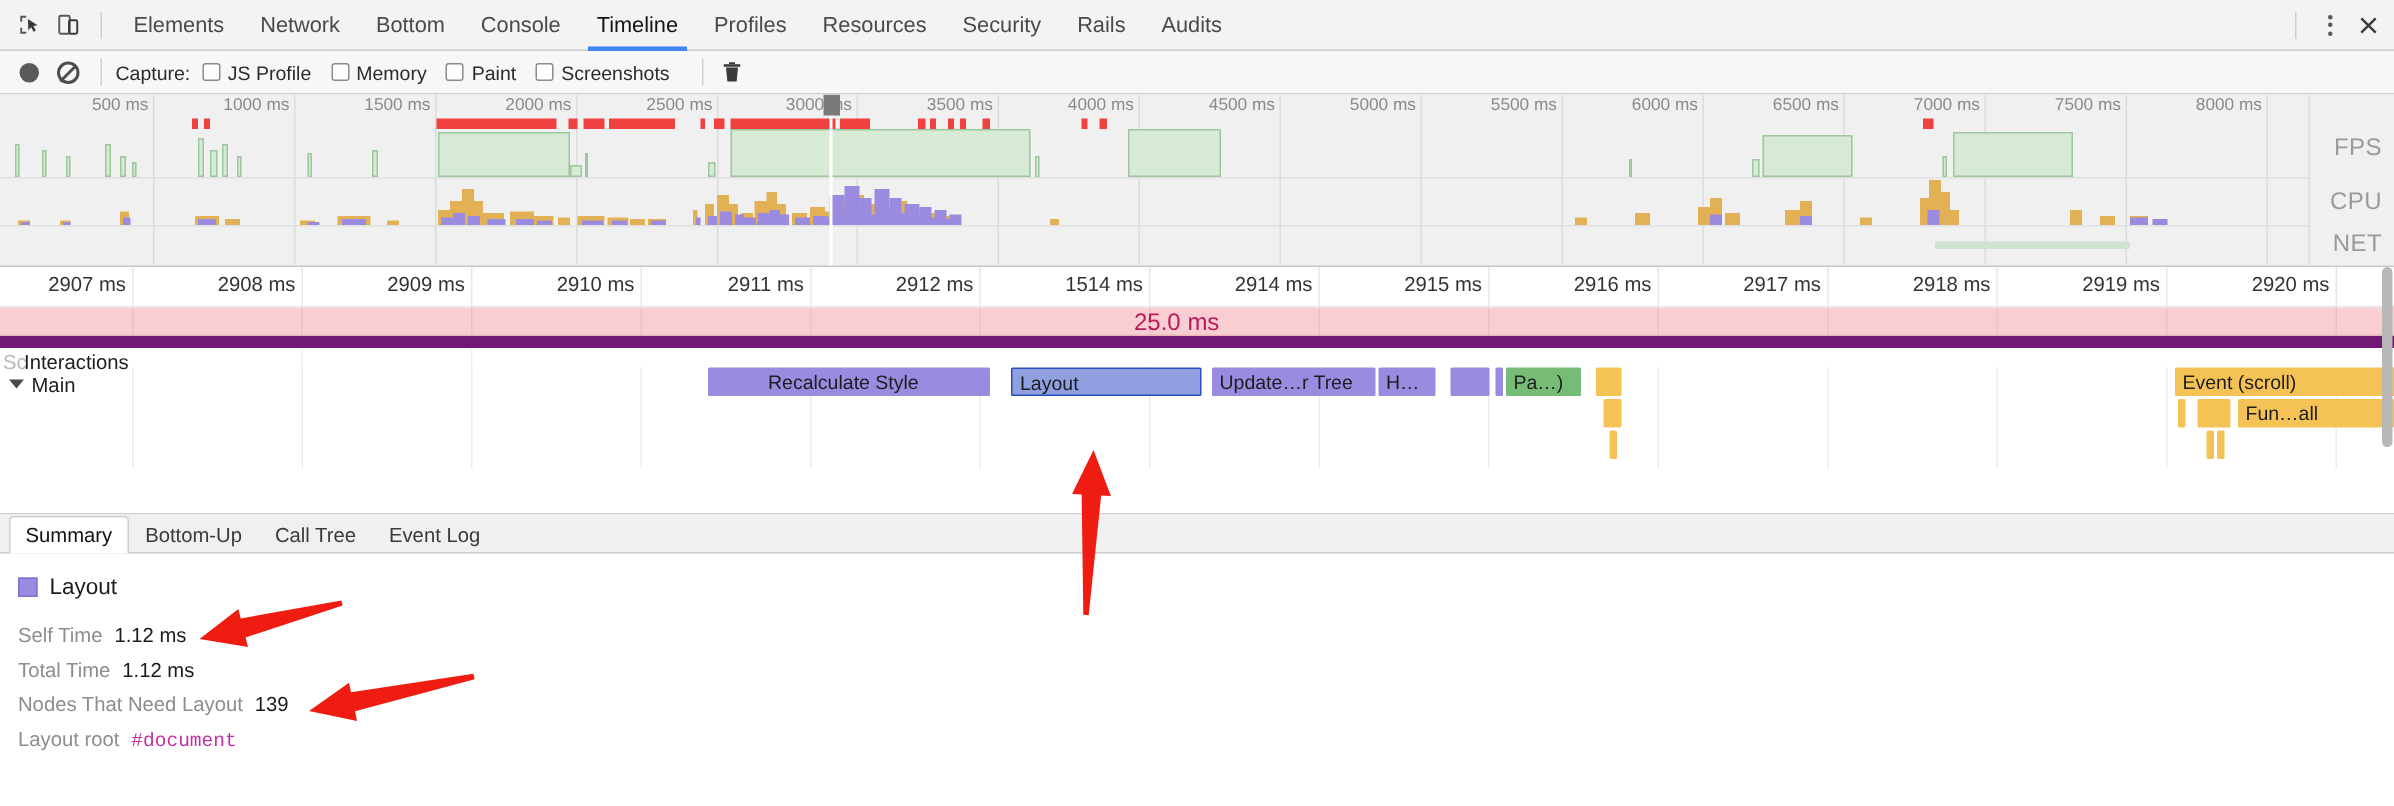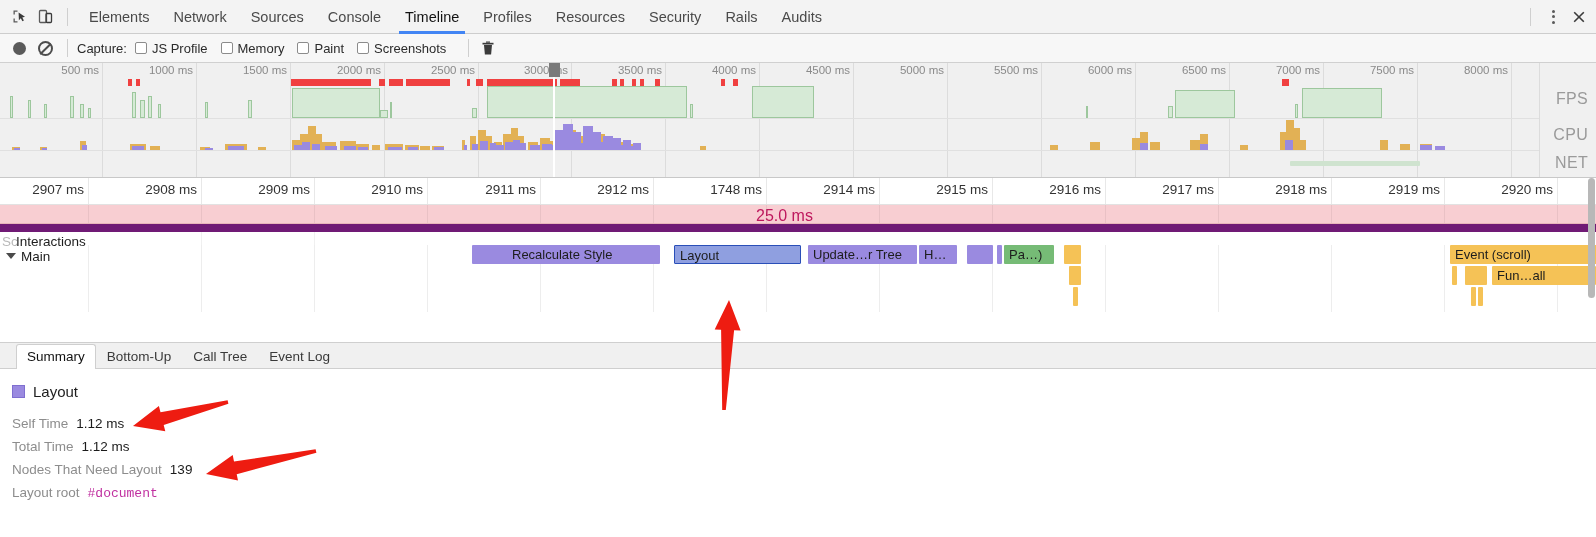--- a/index.html
+++ b/index.html
@@ -174,21 +174,21 @@
   }
 
   
   #bottom-panel {
     position: absolute; left: 0; right: 0; bottom: 0; top: 342px;
     background: #fff; border-top: 1px solid #cfcfcf;
   }
   #bp-tabs {
     display: flex; align-items: flex-end; height: 26px;
     background: #f0f0f0; border-bottom: 1px solid #cfcfcf;
-    padding-left: 16px; box-sizing: border-box;
+    padding-left: 6px; box-sizing: border-box;
   }
   .bp-tab {
     font-size: 13.5px; color: #3a3a3a;
     padding: 4px 10px 5px; cursor: pointer; white-space: nowrap;
     border: 1px solid transparent; border-bottom: none;
     position: relative; top: 1px;
   }
   .bp-tab.active {
     background: #fff; border-color: #cfcfcf;
     border-radius: 3px 3px 0 0; color: #111;
@@ -230,21 +230,21 @@
   <div class="tb-icon-btn">
     <svg width="17" height="17" viewBox="0 0 17 17" aria-hidden="true">
       <rect x="2.5" y="2.5" width="7" height="12" rx="1" fill="none" stroke="#5a5a5a" stroke-width="1.3"></rect>
       <rect x="9" y="5.5" width="5.5" height="9" rx="1" fill="none" stroke="#3b3b3b" stroke-width="1.3"></rect>
     </svg>
   </div>
   <div class="tb-sep"></div>
   <div id="panel-tabs">
       <div class="panel-tab">Elements</div>
       <div class="panel-tab">Network</div>
-      <div class="panel-tab">Sources</div>
+      <div class="panel-tab">Bottom</div>
       <div class="panel-tab">Console</div>
       <div class="panel-tab active">Timeline</div>
       <div class="panel-tab">Profiles</div>
       <div class="panel-tab">Resources</div>
       <div class="panel-tab">Security</div>
       <div class="panel-tab">Rails</div>
       <div class="panel-tab">Audits</div>
     </div>
   <div id="tabbar-right">
     <div class="tb-sep"></div>
@@ -527,21 +527,21 @@
     <div class="dr-tick" style="left: 427px;">
       <span>2910 ms</span>
     </div>
     <div class="dr-tick" style="left: 540px;">
       <span>2911 ms</span>
     </div>
     <div class="dr-tick" style="left: 653px;">
       <span>2912 ms</span>
     </div>
     <div class="dr-tick" style="left: 766px;">
-      <span>1748 ms</span>
+      <span>1514 ms</span>
     </div>
     <div class="dr-tick" style="left: 879px;">
       <span>2914 ms</span>
     </div>
     <div class="dr-tick" style="left: 992px;">
       <span>2915 ms</span>
     </div>
     <div class="dr-tick" style="left: 1105px;">
       <span>2916 ms</span>
     </div>

